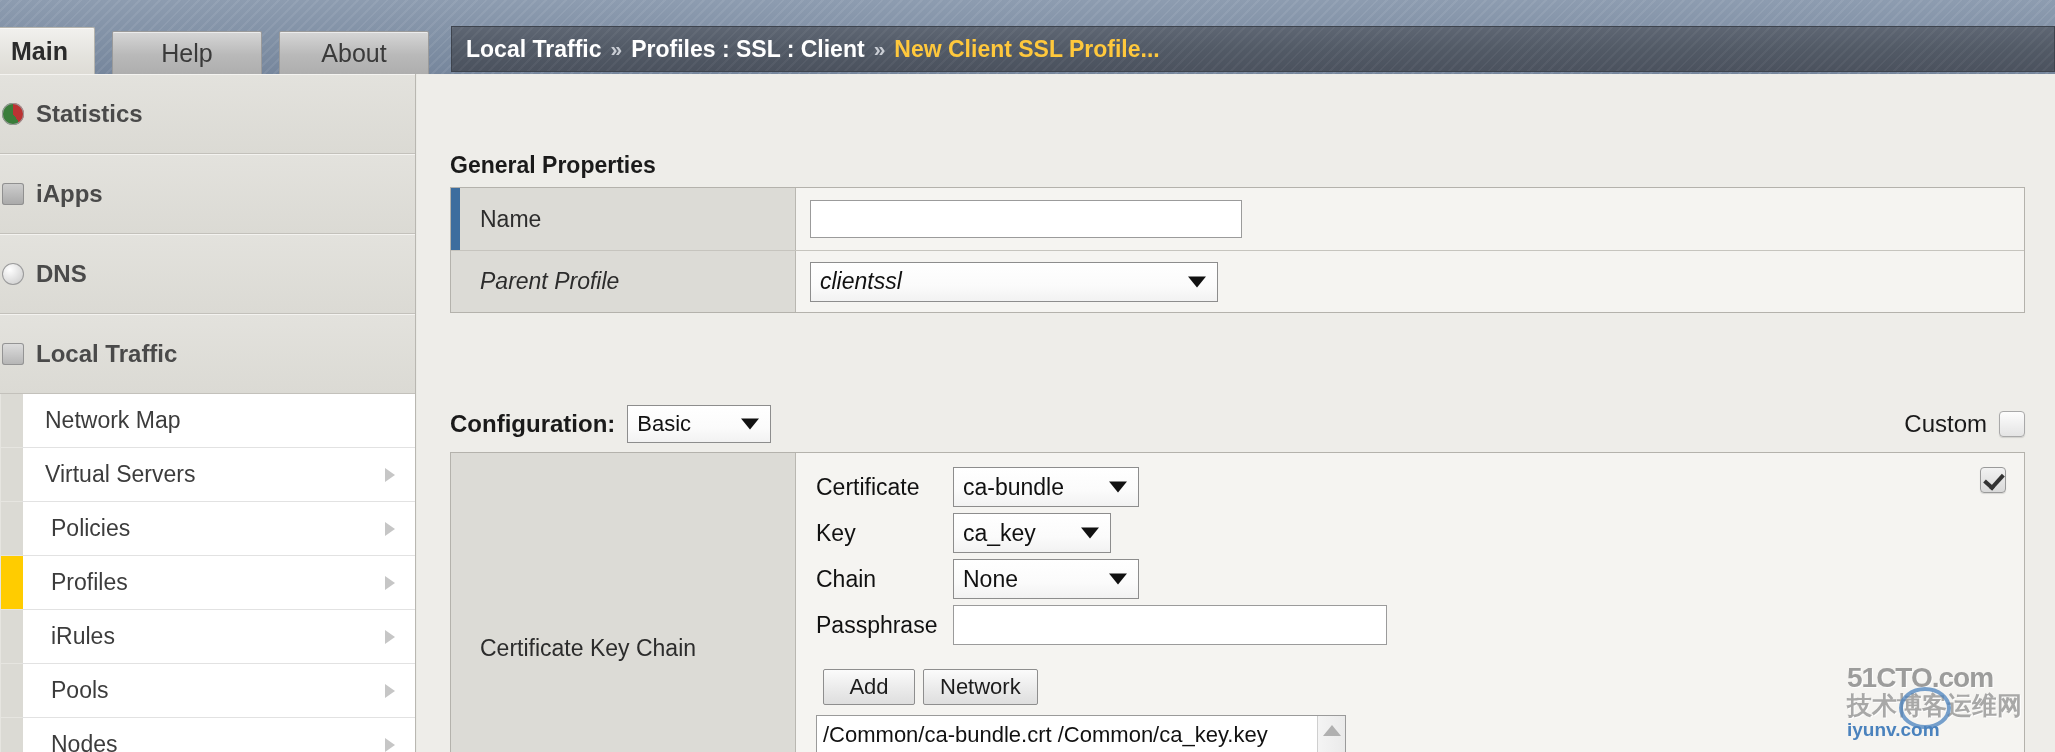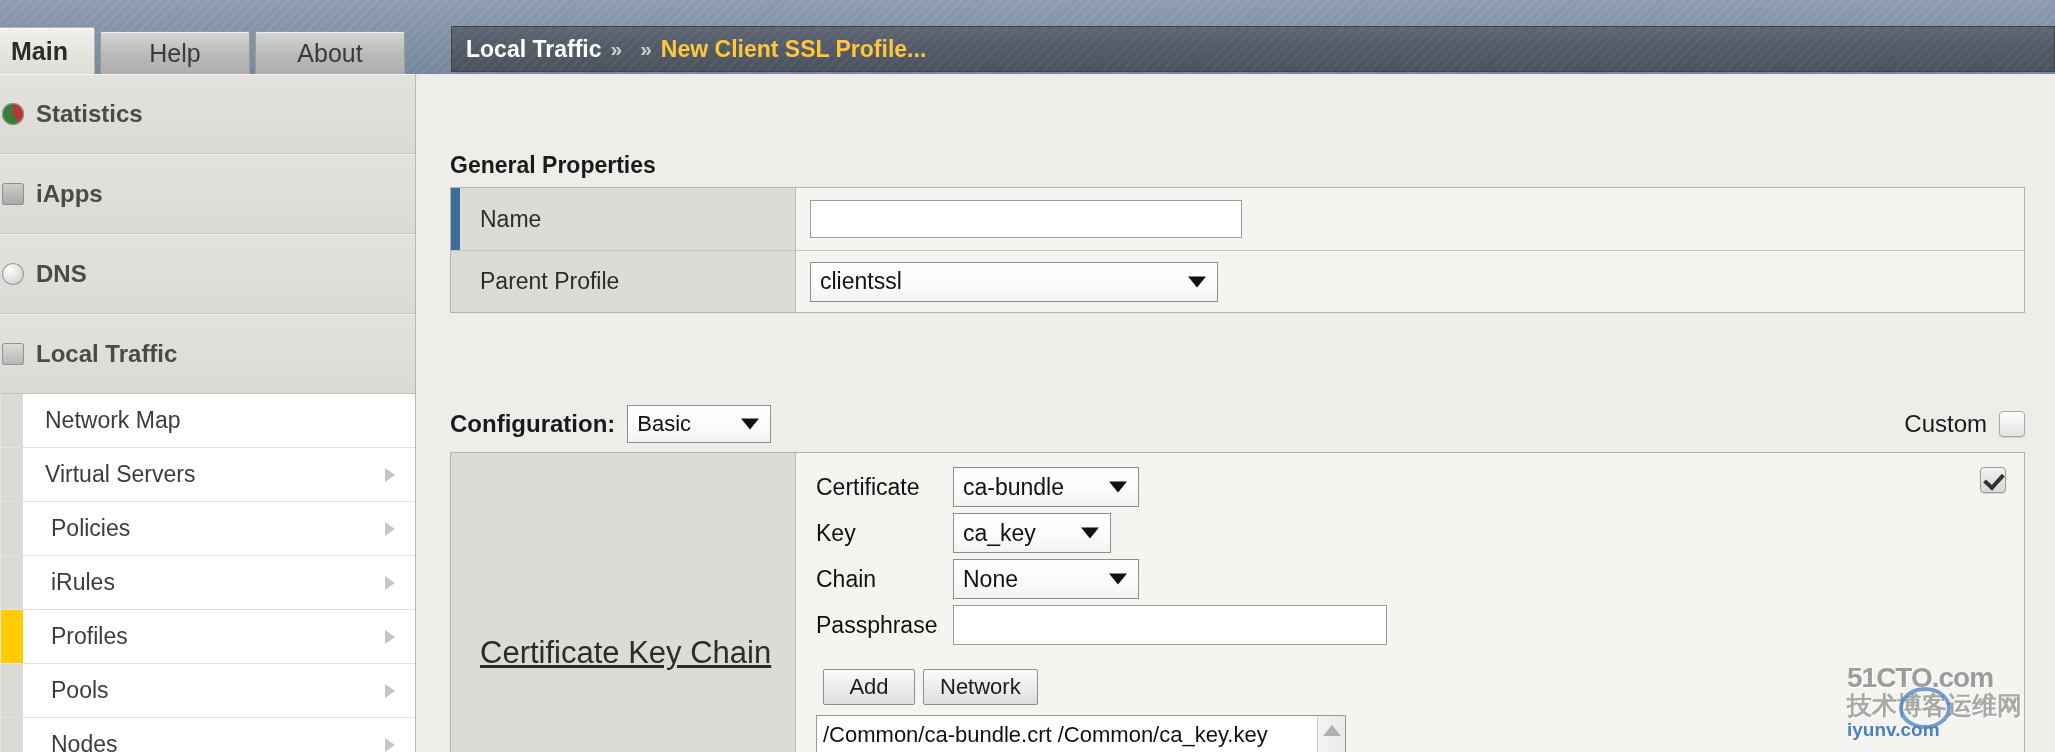--- a/index.html
+++ b/index.html
@@ -19,21 +19,21 @@
     background:
       repeating-linear-gradient(135deg,
         rgba(255,255,255,0.07) 0px, rgba(255,255,255,0.07) 2px,
         rgba(0,0,0,0.0) 2px, rgba(0,0,0,0.0) 7px),
       linear-gradient(to bottom, #8d9cb0 0%, #7f8fa4 60%, #76869c 100%);
   }
 
   
   .tabs {
     position: absolute; left: 0; top: 27px; height: 47px;
-    display: flex; align-items: flex-end; gap: 5px; padding-left: 0;
+    display: flex; align-items: flex-end; gap: 17px; padding-left: 0;
   }
   .tab {
     height: 43px; min-width: 150px;
     display: flex; align-items: center; justify-content: center;
     font-size: 25px; color: #3a3a3a;
     border: 1px solid #9a9a9a; border-bottom: none;
     border-radius: 2px 2px 0 0;
     background: linear-gradient(to bottom, #d6d6d6 0%, #b9b9b9 55%, #aeaeae 100%);
     box-shadow: inset 0 1px 0 rgba(255,255,255,0.55);
   }
@@ -118,21 +118,21 @@
     font-size: 23px; font-weight: bold; color: #1a1a1a;
   }
 
   
   .gp-table {
     position: absolute; left: 33px; top: 113px; width: 1575px;
     border: 1px solid #b4b2ac;
     background: #f5f4f1;
   }
   .gp-row { display: flex; align-items: stretch; min-height: 62px; }
-  .gp-row + .gp-row { border-top: 1px solid #c6c4be; }
+  .gp-row + .gp-row { border-top: 1px solid #c6c4be; font-style: italic; }
   .gp-label {
     width: 345px; flex: 0 0 345px;
     background: #dcdbd6;
     display: flex; align-items: center;
     padding-left: 29px;
     font-size: 23px; color: #2c2c2c;
     border-right: 1px solid #b9b7b1;
     position: relative;
   }
   .gp-label.required::before {
@@ -199,21 +199,21 @@
     display: flex;
   }
   .cfg-left {
     width: 345px; flex: 0 0 345px;
     background: #dcdbd6;
     border-right: 1px solid #b9b7b1;
     position: relative;
   }
   .cfg-left-label {
     position: absolute; left: 29px; top: 182px;
-    font-size: 31px; color: #2c2c2c; text-decoration: underline;
+    font-size: 23px; color: #2c2c2c;
   }
   .cfg-right { flex: 1 1 auto; position: relative; padding: 14px 0 0 20px; }
 
   .field-line { display: flex; align-items: center; margin-bottom: 6px; }
   .field-name { width: 137px; flex: 0 0 137px; font-size: 23px; color: #111; }
 
   .btn-row { display: flex; gap: 8px; margin-top: 24px; padding-left: 7px; }
   .btn {
     height: 36px; min-width: 92px; padding: 0 16px;
     border: 1px solid #8e8e8e; border-radius: 2px;
@@ -291,20 +291,21 @@
       <span>Help</span>
     </div>
     <div class="tab">
       <span>About</span>
     </div>
   </div>
 
   <div class="crumb-bar">
     <span class="crumb-item">Local Traffic</span>
     <span class="crumb-sep">»</span>
+    <span class="crumb-item">Profiles : SSL : Client</span>
     <span class="crumb-sep">»</span>
     <span class="crumb-item current">New Client SSL Profile...</span>
   </div>
 
   <div class="sidebar">
 
     <div class="nav-group">
       <span class="gicon stats"></span>
       <span class="nav-group-label">Statistics</span>
     </div>
@@ -334,29 +335,29 @@
       <span class="nav-sub-label">Virtual Servers</span>
       <span class="caret"></span>
     </div>
 
     <div class="nav-sub">
       <span class="marker"></span>
       <span class="nav-sub-label">Policies</span>
       <span class="caret"></span>
     </div>
 
+    <div class="nav-sub selected">
+      <span class="marker"></span>
+      <span class="nav-sub-label">Profiles</span>
+      <span class="caret"></span>
+    </div>
+
     <div class="nav-sub">
       <span class="marker"></span>
       <span class="nav-sub-label">iRules</span>
-      <span class="caret"></span>
-    </div>
-
-    <div class="nav-sub selected">
-      <span class="marker"></span>
-      <span class="nav-sub-label">Profiles</span>
       <span class="caret"></span>
     </div>
 
     <div class="nav-sub">
       <span class="marker"></span>
       <span class="nav-sub-label">Pools</span>
       <span class="caret"></span>
     </div>
 
     <div class="nav-sub">

